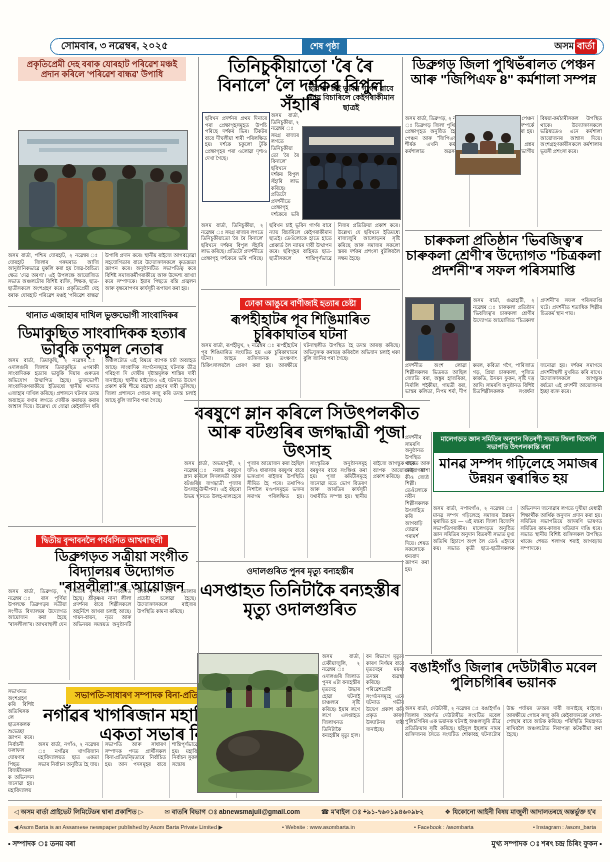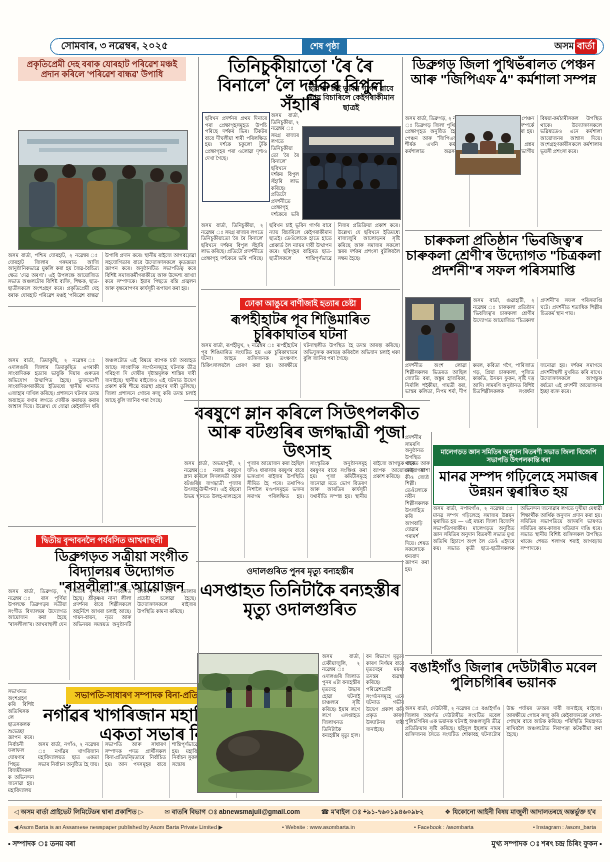--- a/index.html
+++ b/index.html
@@ -80,20 +80,24 @@
       <rect x="148" y="53" width="18" height="43" fill="#6b4a3a" rx="4"></rect>
       <rect x="0" y="96" width="168" height="22" fill="#3e5a32"></rect>
       <ellipse cx="30" cy="104" rx="18" ry="7" fill="#4e6b3a"></ellipse>
       <ellipse cx="90" cy="106" rx="22" ry="8" fill="#55743f"></ellipse>
       <ellipse cx="145" cy="104" rx="16" ry="7" fill="#4e6b3a"></ellipse>
     </svg>
   </div>
   <div class="abs body-text c2" style="left:8px;top:252px;width:188px;height:50px;">অসম বাৰ্তা, পশ্চিম যোৰহাট, ২ নৱেম্বৰ ঃ যোৰহাট জিলাৰ গৰুমৰাত আজি আনুষ্ঠানিকভাৱে মুকলি কৰা হয় জৈৱ-বৈচিত্ৰ্য ক্ষেত্ৰ 'দেৱ অৰণ্য'। এই উপলক্ষে আয়োজিত সভাত অঞ্চলটোৰ বিশিষ্ট ব্যক্তি, শিক্ষক, ছাত্ৰ-ছাত্ৰীসকলে অংশগ্ৰহণ কৰে। প্ৰকৃতিপ্ৰেমী দেহ বৰাক যোৰহাট পৰিৱেশ মঞ্চই 'পৰিৱেশ বান্ধৱ' উপাধি প্ৰদান কৰে। স্থানীয় ৰাইজে আগবঢ়োৱা সহযোগিতাৰ বাবে উদ্যোক্তাসকলে কৃতজ্ঞতা জ্ঞাপন কৰে। অনুষ্ঠানটিত সভাপতিত্ব কৰে বিশিষ্ট সমাজকৰ্মীগৰাকীয়ে আৰু উদ্দেশ্য ব্যাখ্যা কৰে সম্পাদকে। ইয়াৰ পিছতে বন্তি প্ৰজ্বলন আৰু বৃক্ষৰোপণৰ কাৰ্যসূচী ৰূপায়ণ কৰা হয়।</div>
 
   <div class="rule" style="left:8px;top:306px;width:188px;height:1px;"></div>
+  <div class="abs" style="left:8px;top:309px;width:188px;">
+    <div class="kicker-plain">থানাত এজাহাৰ দাখিল ভুক্তভোগী সাংবাদিকৰ</div>
+    <div class="headline h15" style="margin-top:2px;">ডিমাকুছিত সাংবাদিকক হত্যাৰ ভাবুকি তৃণমূল নেতাৰ</div>
+  </div>
   <div class="abs body-text c2" style="left:8px;top:357px;width:188px;height:166px;">অসম বাৰ্তা, ডিমাকুছি, ২ নৱেম্বৰ ঃ ওদালগুৰি জিলাৰ ডিমাকুছিত এগৰাকী সাংবাদিকক হত্যাৰ ভাবুকি দিয়াৰ গুৰুতৰ অভিযোগ উত্থাপিত হৈছে। ভুক্তভোগী সাংবাদিকগৰাকীয়ে ইতিমধ্যে স্থানীয় থানাত এজাহাৰ দাখিল কৰিছে। প্ৰশাসনে ঘটনাৰ তদন্ত অব্যাহত ৰখাৰ লগতে দোষীক কৰায়ত্ত কৰাৰ আশ্বাস দিয়ে। উল্লেখ্য যে যোৱা কেইবাদিন ধৰি অঞ্চলটোত এই বিষয়ে ব্যাপক চৰ্চা অব্যাহত আছে। সাংবাদিক সংগঠনসমূহে ঘটনাক তীব্ৰ গৰিহণা দি দোষীৰ দৃষ্টান্তমূলক শাস্তিৰ দাবী জনাইছে। স্থানীয় ৰাইজেও এই ঘটনাত উদ্বেগ প্ৰকাশ কৰি শীঘ্ৰে ব্যৱস্থা গ্ৰহণৰ দাবী তুলিছে। জিলা প্ৰশাসনে গোচৰ ৰুজু কৰি তদন্ত চলাই আছে বুলি জানিব পৰা গৈছে।</div>
 
   <div class="rule" style="left:8px;top:526px;width:188px;height:1px;"></div>
   <div class="abs" style="left:8px;top:529px;width:188px;text-align:center;">
     <span class="kicker-red">দ্বিতীয় বৃন্দাবনলৈ পৰ্যবসিত আখৰাস্থলী</span>
     <div class="headline h14" style="margin-top:2px;margin-left:39px;">ডিব্ৰুগড়ত সত্ৰীয়া সংগীত বিদ্যালয়ৰ উদ্যোগত "ৰাসলীলা"ৰ আয়োজন</div>
   </div>
   <div class="abs body-text c3" style="left:8px;top:588px;width:188px;height:92px;">অসম বাৰ্তা, ডিব্ৰুগড়, ২ নৱেম্বৰ ঃ ৰাস পূৰ্ণিমা উপলক্ষে ডিব্ৰুগড়ৰ সত্ৰীয়া সংগীত বিদ্যালয়ৰ উদ্যোগত আয়োজন কৰা হৈছে "ৰাসলীলা"ৰ। আখৰাস্থলী যেন দ্বিতীয় বৃন্দাবনলৈ পৰ্যবসিত হৈছে। শ্ৰীকৃষ্ণৰ নানা লীলা প্ৰদৰ্শনৰ বাবে শিল্পীসকলে অহৰ্নিশে আখৰা চলাই আছে। গায়ন-বায়ন, নৃত্য আৰু অভিনয়ৰ সমন্বয়ত অনুষ্ঠানটি আকৰ্ষণীয় কৰি তোলাৰ প্ৰচেষ্টা চলোৱা হৈছে। উদ্যোক্তাসকলে ৰাইজৰ উপস্থিতি কামনা কৰিছে।</div>
 
   <div class="rule" style="left:8px;top:683px;width:292px;height:1px;"></div>
@@ -179,21 +183,21 @@
       </g>
       <rect y="54" width="120" height="84" fill="#6f9150"></rect>
       <ellipse cx="62" cy="100" rx="44" ry="24" fill="#3a352c"></ellipse>
       <ellipse cx="46" cy="92" rx="16" ry="10" fill="#4a443a"></ellipse>
       <ellipse cx="62" cy="126" rx="52" ry="10" fill="#5d7c44"></ellipse>
     </svg>
   </div>
   <div class="abs body-text c2" style="left:322px;top:653px;width:82px;height:140px;">অসম বাৰ্তা, ঢেকীয়াজুলি, ২ নৱেম্বৰ ঃ ওদালগুৰি জিলাত পুনৰ এটা বন্যহস্তীৰ মৃতদেহ উদ্ধাৰ হোৱা ঘটনাই চাঞ্চল্যৰ সৃষ্টি কৰিছে। ইয়াৰ লগে লগে এসপ্তাহত জিলাখনত তিনিটাকৈ বন্যহস্তীৰ মৃত্যু হ'ল। বন বিভাগে মৃত্যুৰ কাৰণ নিৰ্ণয়ৰ বাবে মৃতদেহৰ ময়না তদন্তৰ ব্যৱস্থা কৰিছে। পৰিৱেশপ্ৰেমী সংগঠনসমূহে এনে ঘটনাত গভীৰ উদ্বেগ প্ৰকাশ কৰি প্ৰকৃত কাৰণ উদ্ঘাটনৰ দাবী জনাইছে।</div>
 
   <div class="abs" style="left:405px;top:57px;width:197px;">
-    <div class="headline h14">ডিব্ৰুগড় জিলা পুথিভঁৰালত পেঞ্চন আৰু "জিপিএফ 4" কৰ্মশালা সম্পন্ন</div>
+    <div class="headline h14">ডিব্ৰুগড় জিলা পুথিভঁৰালত পেঞ্চন আৰু "জিপিএফ 8" কৰ্মশালা সম্পন্ন</div>
   </div>
   <div class="abs body-text c3" style="left:405px;top:115px;width:197px;height:112px;">অসম বাৰ্তা, ডিব্ৰুগড়, ২ নৱেম্বৰ ঃ ডিব্ৰুগড় জিলা পুথিভঁৰাল প্ৰেক্ষাগৃহত অনুষ্ঠিত হৈ যায় পেঞ্চন আৰু "জিপিএফ ১" শীৰ্ষক এখনি কৰ্মশালা। কৰ্মশালাত অৱসৰপ্ৰাপ্ত কৰ্মচাৰীসকলৰ পেঞ্চন সংক্ৰান্তীয় বিভিন্ন দিশ সম্পৰ্কে বিশদভাৱে আলোচনা কৰা হয়। বিশেষজ্ঞসকলে অংশগ্ৰহণকাৰীসকলৰ প্ৰশ্নৰ উত্তৰ দিয়ে। অনুষ্ঠানত বিভাগীয় বিষয়া-কৰ্মচাৰীসকল উপস্থিত থাকে। উদ্যোক্তাসকলে ভৱিষ্যতেও এনে কৰ্মশালা আয়োজনৰ আশ্বাস দিয়ে। অংশগ্ৰহণকাৰীসকলে কৰ্মশালাৰ ভূয়সী প্ৰশংসা কৰে।</div>
   <div class="photo" style="left:455px;top:115px;width:64px;height:58px;">
     <svg width="64" height="58" xmlns="http://www.w3.org/2000/svg">
       <rect width="64" height="58" fill="#cdd6da"></rect>
       <rect y="34" width="64" height="24" fill="#7a5a3a"></rect>
       <g fill="#2a211c">
         <circle cx="14" cy="22" r="5"></circle>
           <circle cx="32" cy="20" r="5"></circle>
           <circle cx="50" cy="22" r="5"></circle>
@@ -219,21 +223,21 @@
           <circle cx="44" cy="30" r="5"></circle>
       </g>
       <rect x="12" y="37" width="16" height="25" fill="#32506b" rx="2"></rect>
       <rect x="36" y="35" width="16" height="27" fill="#5a3a4a" rx="2"></rect>
     </svg>
   </div>
   <div class="abs body-text c2" style="left:473px;top:297px;width:129px;height:62px;">অসম বাৰ্তা, গুৱাহাটী, ২ নৱেম্বৰ ঃ চাৰুকলা প্ৰতিষ্ঠান 'ভিবজিত্ব'ৰ চাৰুকলা শ্ৰেণীৰ উদ্যোগত আয়োজিত "চিত্ৰকলা প্ৰদৰ্শনী"ৰ সফল পৰিসমাপ্তি ঘটে। প্ৰদৰ্শনীত শতাধিক শিল্পীৰ চিত্ৰকৰ্ম স্থান পায়।</div>
   <div class="abs body-text c3" style="left:405px;top:362px;width:197px;height:66px;">প্ৰদৰ্শনীত অংশ লোৱা শিল্পীসকলৰ ভিতৰত আছিল জ্যোতি বৰা, অঙ্কুৰ হাজৰিকা, নিৰ্মালি শইকীয়া, গায়ত্ৰী বৰা, ভাস্কৰ কলিতা, নিপম শৰ্মা, দীপ কমল, কবিতা গগৈ, পাৰিজাত গড়, প্ৰিয়া চাৰুকলা, পূজিত কাকতি, উদয়ন ফুকন, সৃষ্টি দত্ত আদি। সামৰণি অনুষ্ঠানত বিশিষ্ট চিত্ৰশিল্পীসকলক সংবৰ্ধনা জনোৱা হয়। দৰ্শকৰ সমাগমে প্ৰদৰ্শনীস্থলী মুখৰিত কৰি ৰাখে। উদ্যোক্তাসকলে আগন্তুক বৰ্ষতো এই প্ৰদৰ্শনী আয়োজনৰ ইচ্ছা ব্যক্ত কৰে।</div>
 
   <div class="abs body-text" style="left:405px;top:434px;width:24px;height:220px;column-count:1;">প্ৰদৰ্শনীৰ সামৰণি অনুষ্ঠানত উপস্থিত থাকে কেইবাগৰাকীও জ্যেষ্ঠ শিল্পী। তেওঁলোকে নবীন শিল্পীসকলক উৎসাহিত কৰি আগবাঢ়ি যোৱাৰ পৰামৰ্শ দিয়ে। শেষত সকলোকে ধন্যবাদ জ্ঞাপন কৰা হয়।</div>
-  <div class="greenbox" style="left:433px;top:445px;width:169px;">
+  <div class="greenbox" style="left:433px;top:432px;width:169px;">
     <div class="greenband">মালেগড়ত জ্ঞান সমিতিৰ অনুদান বিতৰণী সভাত জিলা বিজেপি সভাপতি উৎপলকান্তি বৰা</div>
     <div class="headline h14" style="padding:3px 2px 4px;">মানৱ সম্পদ গঢ়িলেহে সমাজৰ উন্নয়ন ত্বৰান্বিত হয়</div>
   </div>
   <div class="abs body-text c2" style="left:433px;top:505px;width:169px;height:148px;">অসম বাৰ্তা, নপামগাঁও, ২ নৱেম্বৰ ঃ মানৱ সম্পদ গঢ়িলেহে সমাজৰ উন্নয়ন ত্বৰান্বিত হয় — এই মন্তব্য জিলা বিজেপি সভাপতিগৰাকীৰ। মালেগড়ত অনুষ্ঠিত জ্ঞান সমিতিৰ অনুদান বিতৰণী সভাত মুখ্য অতিথি হিচাপে অংশ লৈ তেওঁ এইদৰে কয়। সভাত কৃতী ছাত্ৰ-ছাত্ৰীসকলক অভিনন্দন জনোৱাৰ লগতে দুখীয়া মেধাৱী শিক্ষাৰ্থীক আৰ্থিক অনুদান প্ৰদান কৰা হয়। সমিতিৰ সভাপতিয়ে আদৰণি ভাষণত সমিতিৰ কাম-কাজৰ খতিয়ান দাঙি ধৰে। সভাত স্থানীয় বিশিষ্ট ব্যক্তিসকল উপস্থিত থাকে। শেষত শলাগৰ শৰাই আগবঢ়ায় সম্পাদকে।</div>
 
   <div class="rule" style="left:405px;top:655px;width:197px;height:1px;"></div>
   <div class="abs" style="left:405px;top:658px;width:197px;">
     <div class="headline h14" style="margin-top:2px;">বঙাইগাঁও জিলাৰ দেউটাৰীত মবেল পুলিচগিৰিৰ ভয়ানক</div>
   </div>
   <div class="abs body-text c2" style="left:405px;top:705px;width:197px;height:93px;">অসম বাৰ্তা, দেউটাৰী, ২ নৱেম্বৰ ঃ বঙাইগাঁও জিলাৰ অন্তৰ্গত দেউটাৰীত সংঘটিত মবেল পুলিচগিৰিৰ এক ভয়ানক ঘটনাই অঞ্চলজুৰি তীব্ৰ প্ৰতিক্ৰিয়াৰ সৃষ্টি কৰিছে। ছহিদুল ইছলাম নামৰ ব্যক্তিজনৰ সৈতে সংঘটিত শোকাবহ ঘটনাটোৰ উচ্চ পৰ্যায়ৰ তদন্তৰ দাবী জনাইছে ৰাইজে। আৰক্ষীয়ে গোচৰ ৰুজু কৰি কেইবাজনকো সোধা-পোছাৰ বাবে আটক কৰিছে। পৰিস্থিতি নিয়ন্ত্ৰণত ৰাখিবলৈ অঞ্চলটোত নিৰাপত্তা কটকটীয়া কৰা হৈছে।</div>

